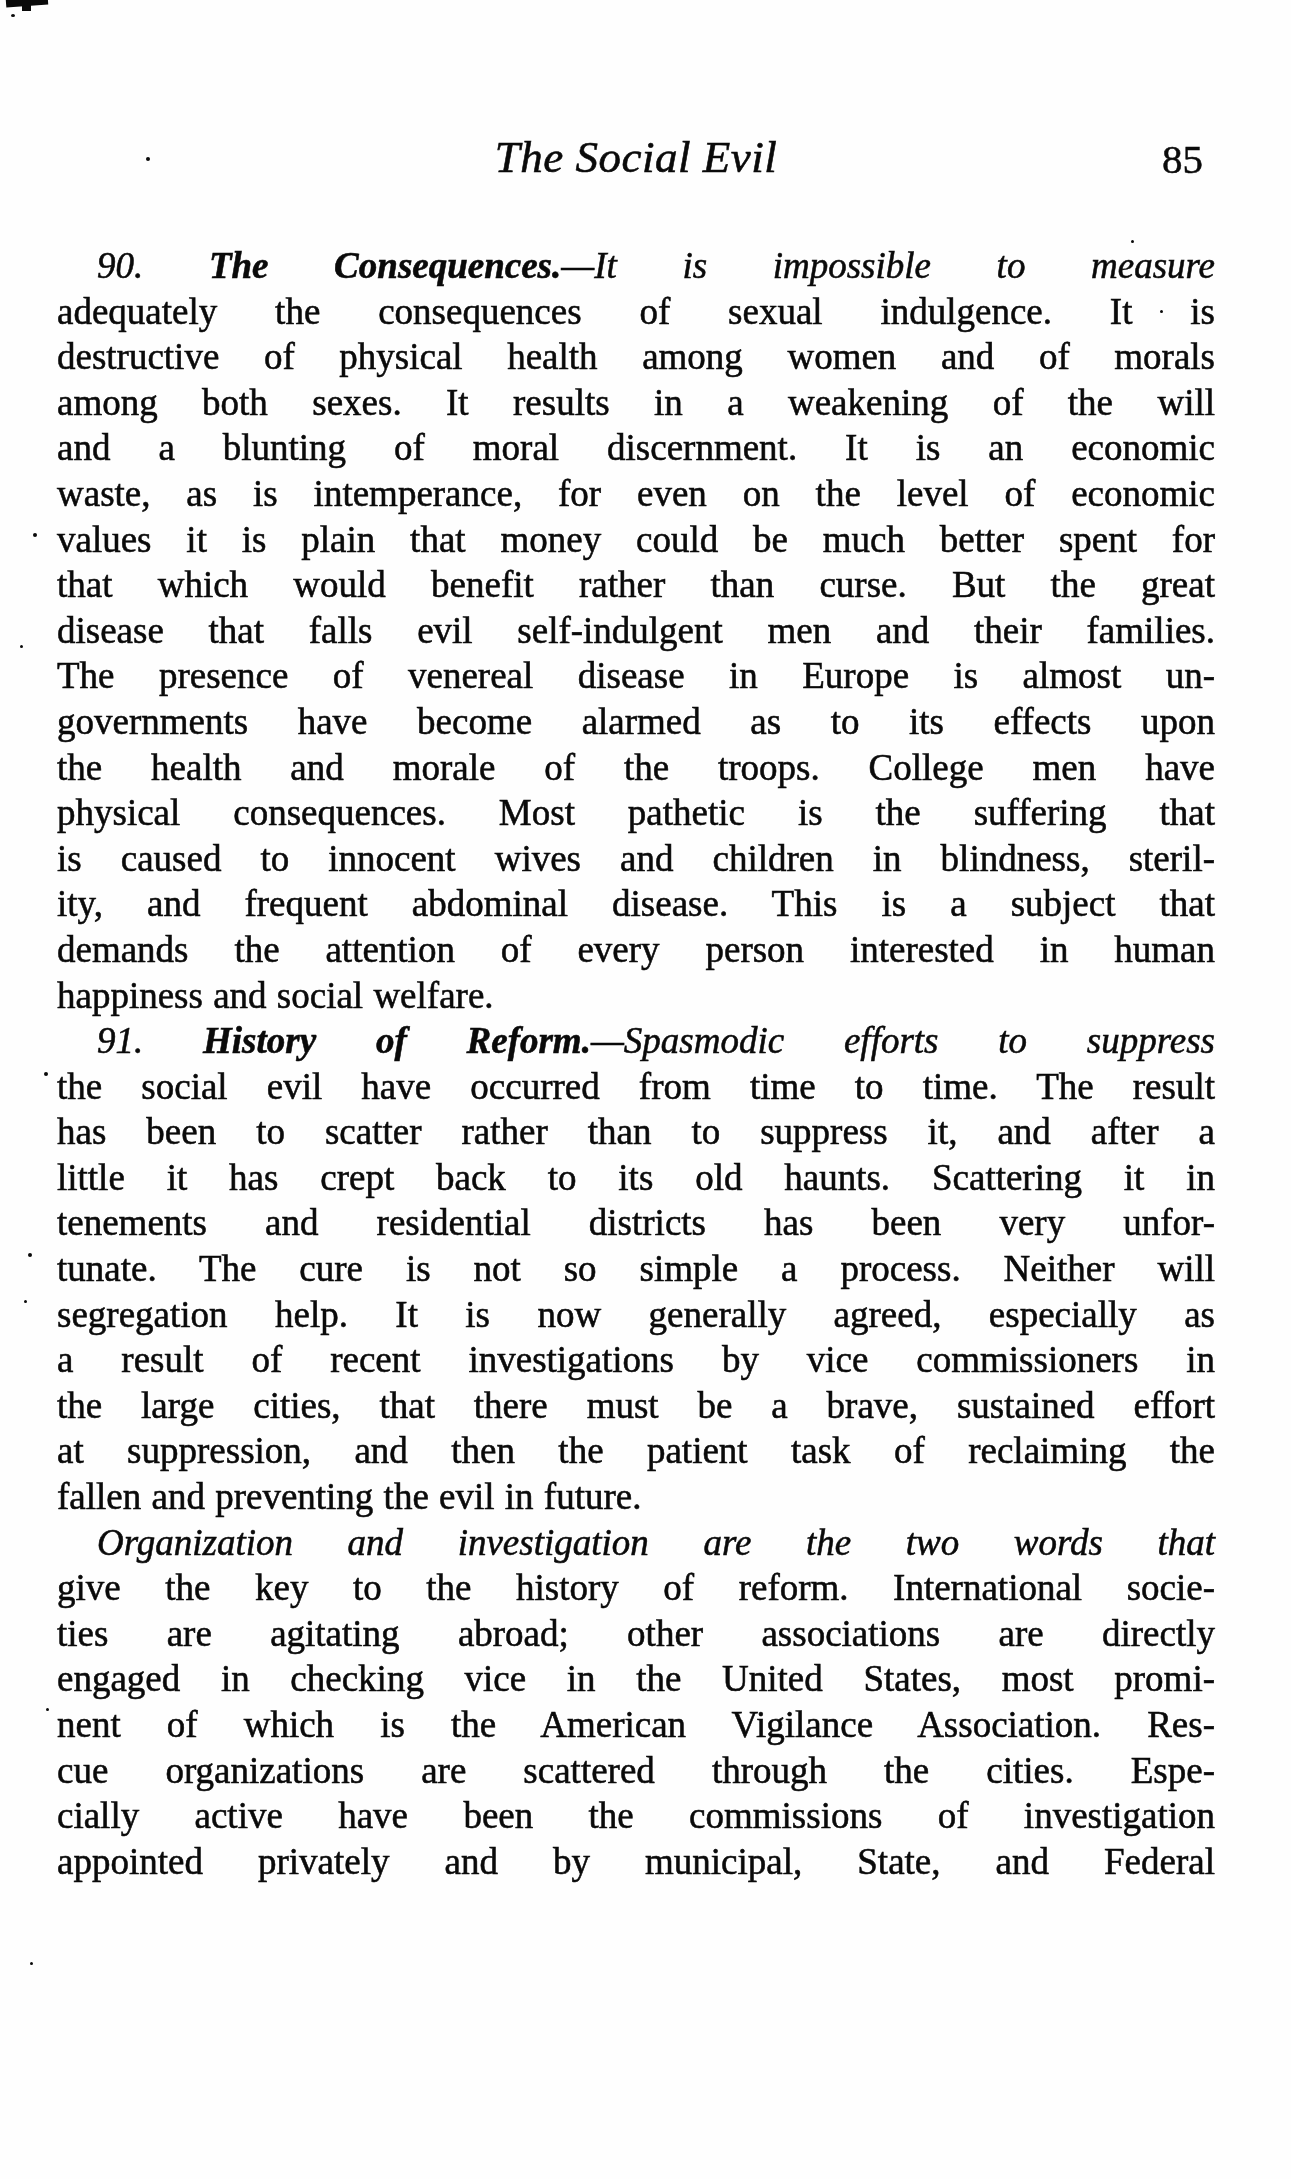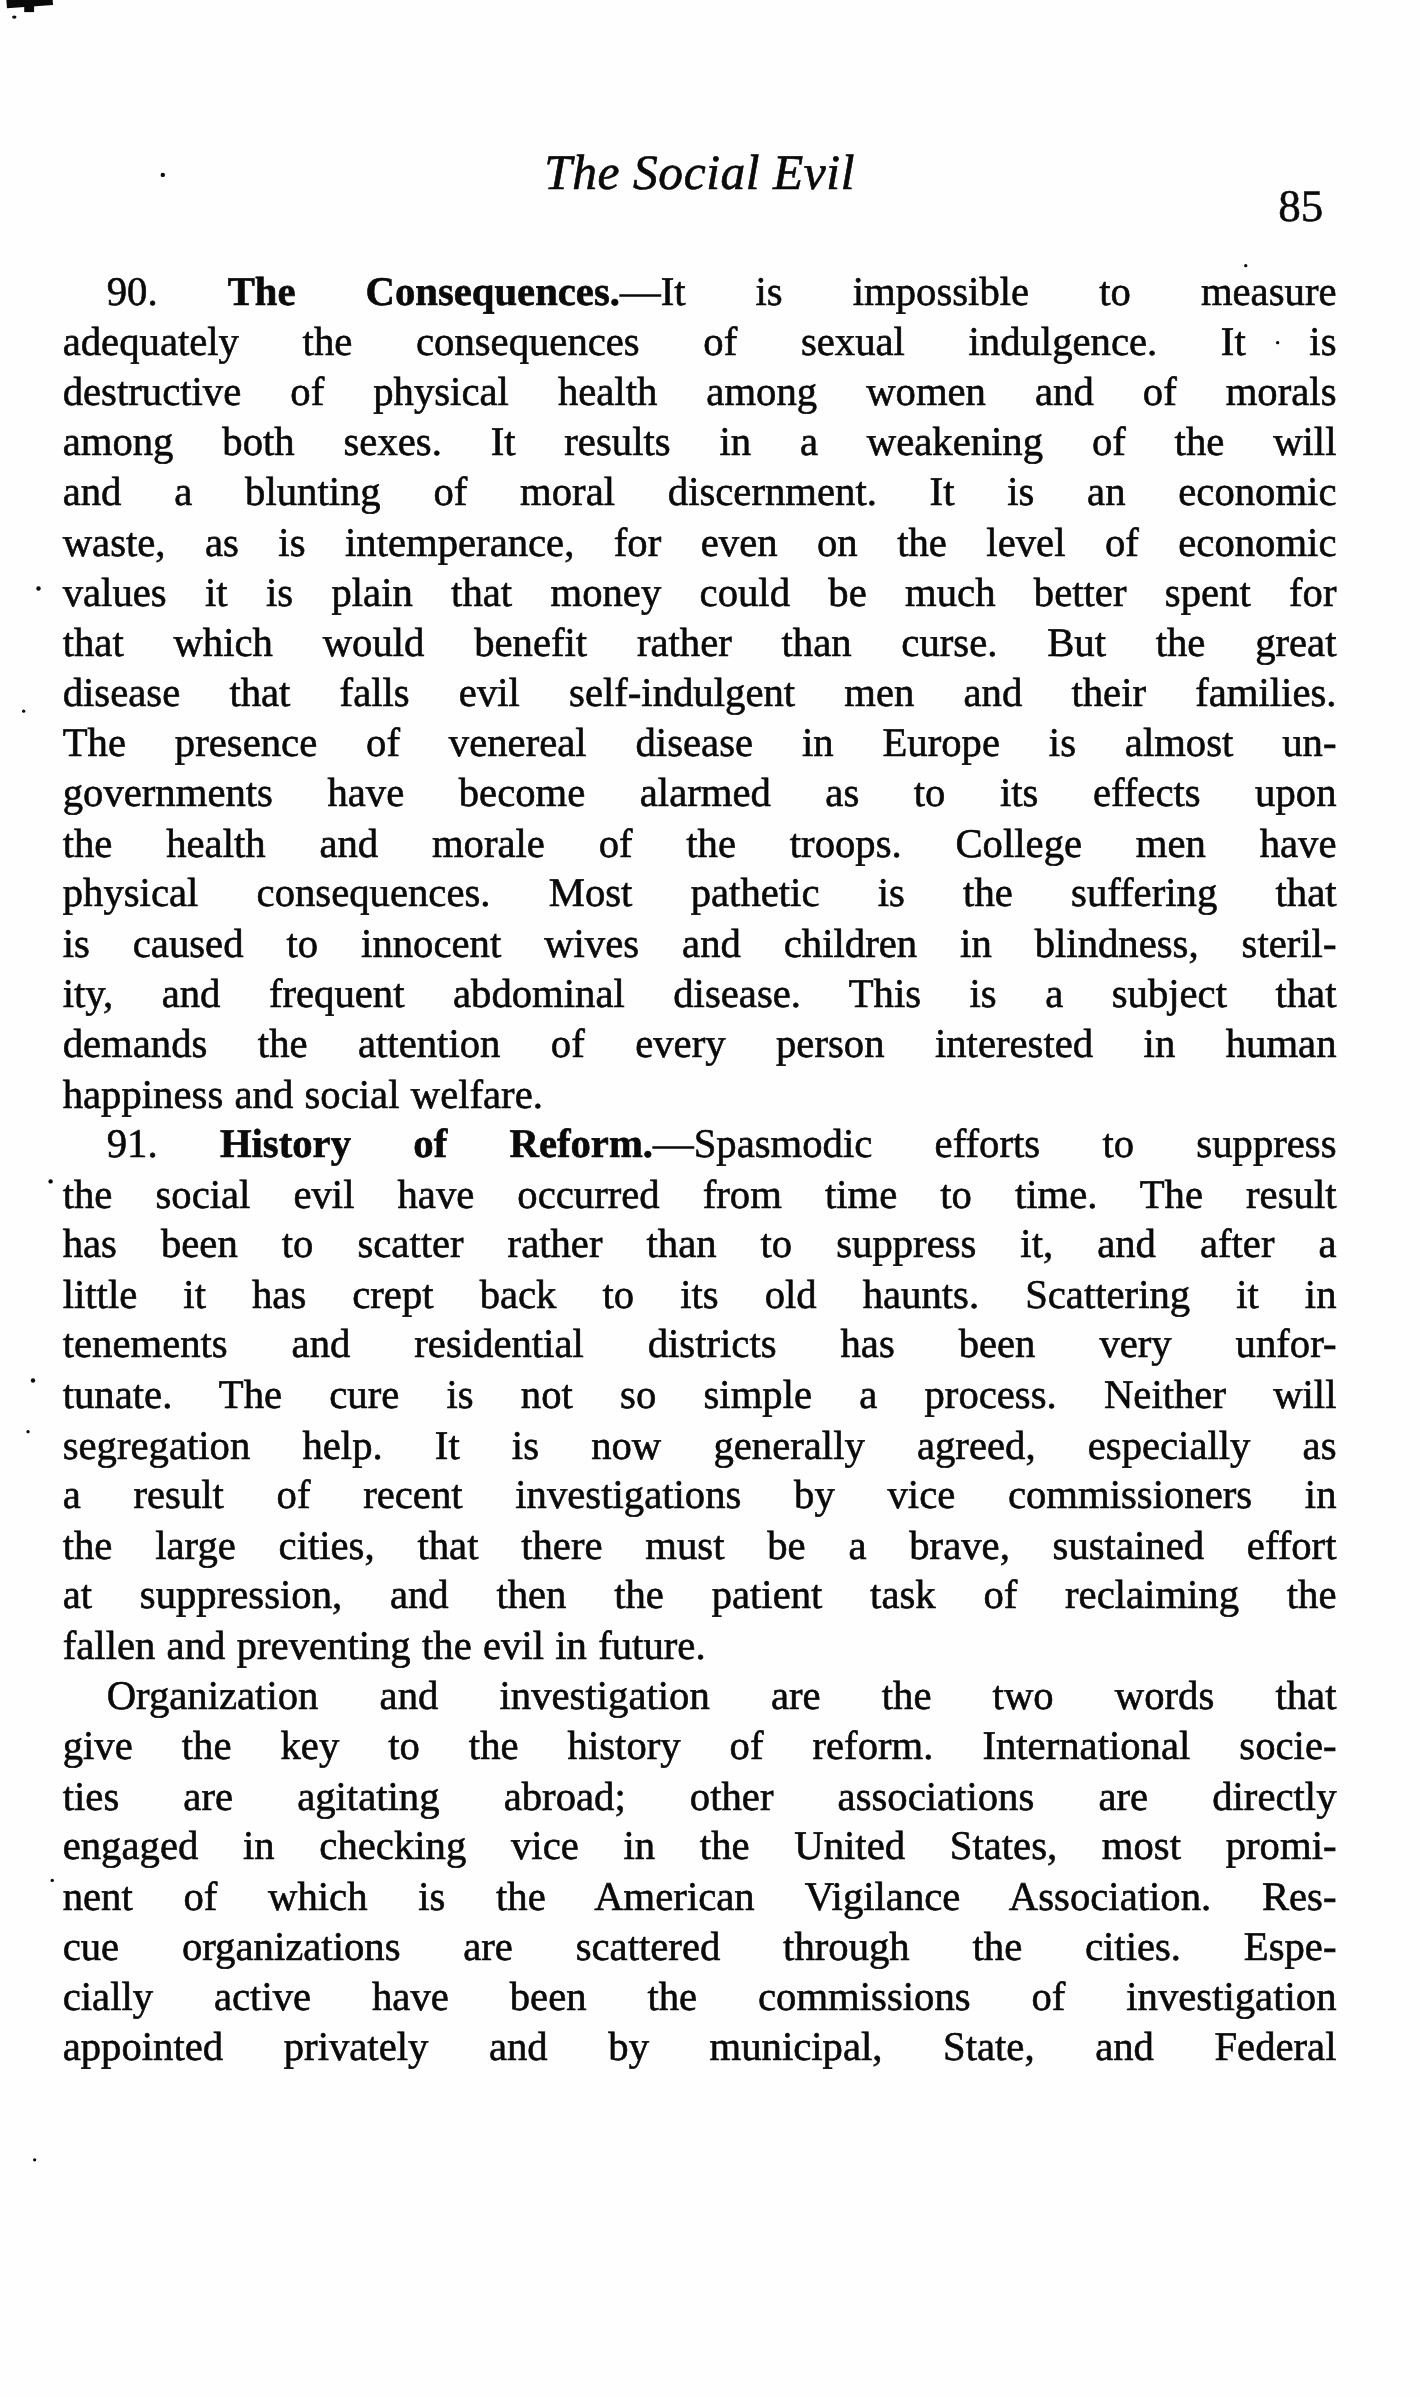--- a/index.html
+++ b/index.html
@@ -23,36 +23,35 @@
     font-style: italic;
     font-weight: 400;
     -webkit-text-stroke: 0.6px #0a0a0a;
     letter-spacing: 0.5px;
   }
   .page-number {
     position: absolute;
     right: 12px; top: 5px;
     font-size: 41px;
     line-height: 46px;
-    margin-top: 28px;
     -webkit-text-stroke: 0.5px #0a0a0a;
   }
 
   .body-text { margin-top: 55px; }
   .para { margin: 0; }
   .line {
     font-size: 37px;
     line-height: 45.6px;
     text-align: justify;
     text-align-last: justify;
     -webkit-text-stroke: 0.55px #0a0a0a;
     word-spacing: 1px;
   }
   .line.last { text-align-last: left; }
-  .line.lead { padding-left: 40px; }
+  .line.lead { padding-left: 40px; font-style: italic; }
   .sec-heading { font-weight: 700; }
 
   .ink { position: absolute; background: #0a0a0a; }
   .speck { border-radius: 50%; }
 </style>
 </head>
 <body>
 
 <div class="page">
 

